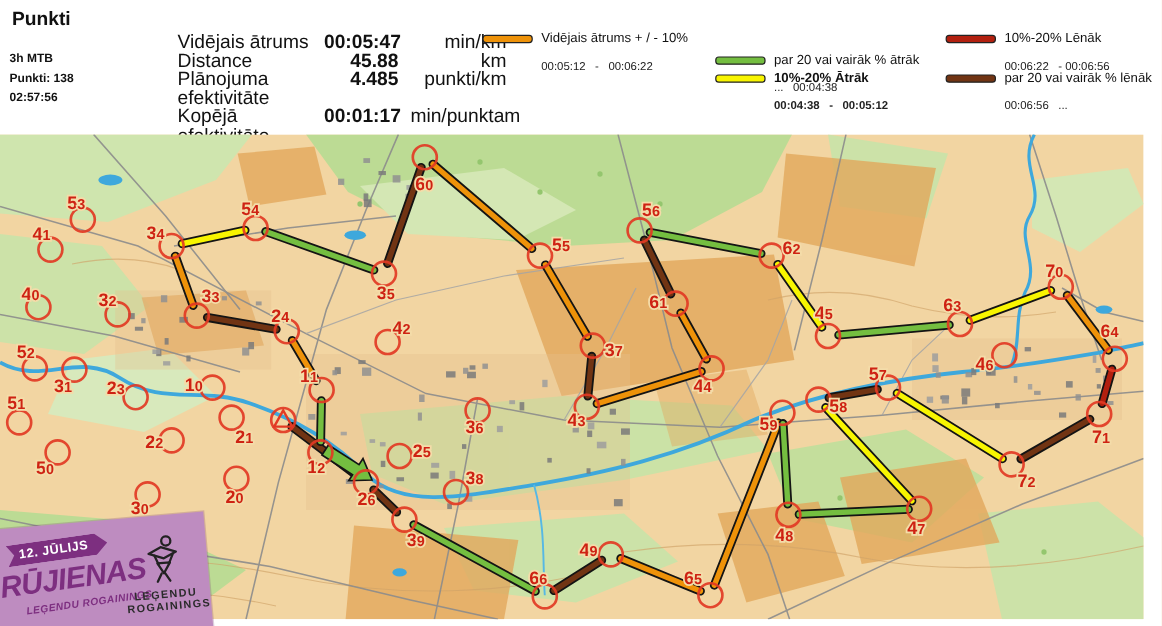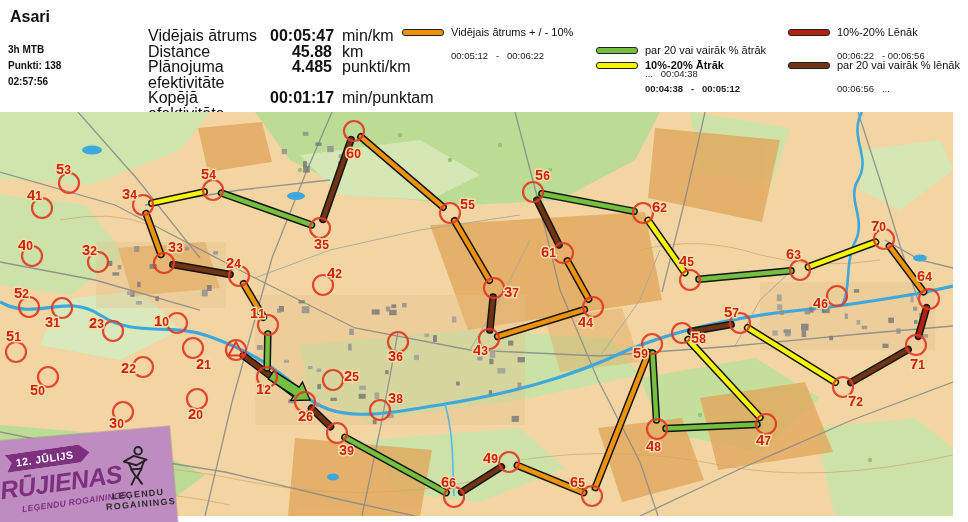--- a/index.html
+++ b/index.html
@@ -6,21 +6,21 @@
   body{width:968px;height:522px;position:relative;overflow:hidden;
        font-family:"Liberation Sans", sans-serif;color:#111;}
   
   #header{position:absolute;left:0;top:0;width:968px;height:112px;background:#fff;}
   #title{position:absolute;left:10px;top:8px;font-size:16px;font-weight:bold;}
   #left-info{position:absolute;left:8px;top:42px;font-size:10px;font-weight:bold;line-height:16px;}
   #stats{position:absolute;left:148px;top:28px;display:grid;
          grid-template-columns:122px 62px 90px;font-size:16px;line-height:15.5px;}
   .stat-label{font-weight:normal;}
   .stat-value{font-weight:bold;text-align:right;}
-  .stat-unit{padding-left:10px;}
+  .stat-unit{padding-left:10px;text-align:right;}
   #legend{position:absolute;left:400px;top:26px;width:568px;height:80px;font-size:11px;}
   .legend-item{position:absolute;width:195px;}
   .legend-row{display:flex;align-items:center;}
   .legend-line{width:40px;height:5px;border-radius:3px;border:1px solid #222;margin-right:7px;flex:none;}
   .legend-label{white-space:nowrap;}
   .legend-range{font-size:9.5px;padding-left:49px;white-space:pre;margin-top:12px;color:#222;}
   
   #map-wrap{position:absolute;left:0;top:112px;width:953px;height:404px;}
   #map-svg{display:block;}
   .cp-ring{fill:none;stroke-width:2.2;opacity:.92;}
@@ -37,21 +37,21 @@
         color:#7D2F80;transform:rotate(-3deg);letter-spacing:-.5px;}
   #badge-sub{position:absolute;left:28px;top:62px;font-size:8.5px;font-weight:bold;font-style:italic;
         color:#7D2F80;transform:rotate(-3deg);letter-spacing:.4px;}
   #badge-logo{position:absolute;right:4px;top:16px;width:66px;text-align:center;color:#222;}
   #badge-logo .logo-text{font-size:9px;font-weight:bold;letter-spacing:1.2px;line-height:10px;color:#2b2b2b;}
 </style>
 </head>
 <body>
 
 <div id="header">
-  <div id="title">Asari</div>
+  <div id="title">Punkti</div>
   <div id="left-info">
     <div>3h MTB</div>
     <div>Punkti: 138</div>
     <div>02:57:56</div>
   </div>
   <div id="stats">
       <div class="stat-label">Vidējais ātrums</div>
       <div class="stat-value">00:05:47</div>
       <div class="stat-unit">min/km</div>
       <div class="stat-label">Distance</div>

